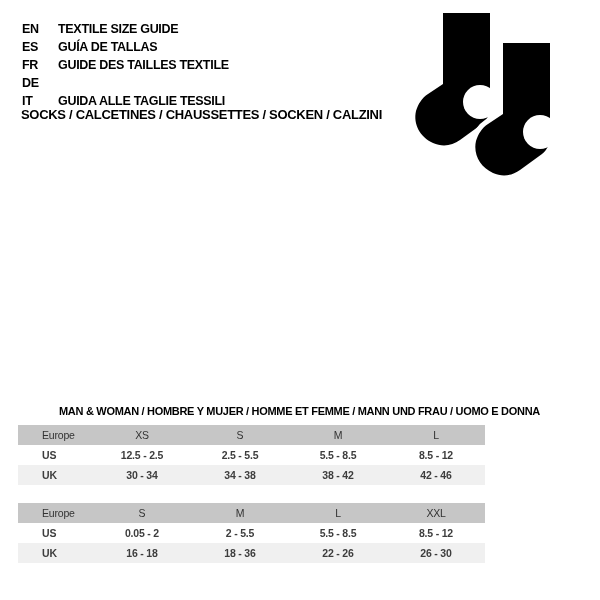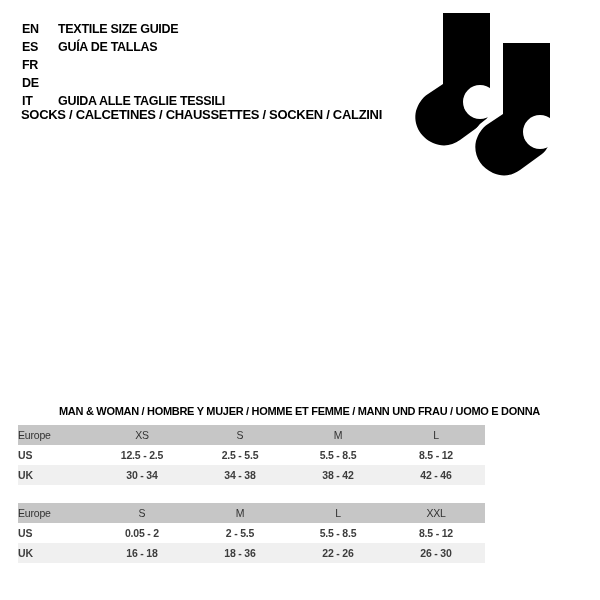--- a/index.html
+++ b/index.html
@@ -38,41 +38,42 @@
     letter-spacing:-0.3px; white-space:nowrap; margin-bottom:8px;padding-left:41px;
   }
   .tbl-block.t2 .tbl-title { margin-bottom:7px; }
   table { border-collapse:collapse; width:467px; table-layout:fixed; }
   th, td {
     font-size:10.5px; font-weight:bold; color:#3d3d3d;
     height:20px; padding:0; text-align:center;
     letter-spacing:-0.2px; white-space:nowrap;
   }
   th { font-weight:normal; color:#333;text-align:center; }
-  th:first-child, td:first-child { text-align:left; padding-left:0; }
+  th:first-child, td:first-child { text-align:left; padding-left:24px; }
   thead tr { background:#c6c6c6; height:19px; }
   tbody tr.row-us { background:#ffffff; }
   tbody tr.row-uk { background:#f0f0f0; }
 </style>
 </head>
 <body>
 
 <div class="canvas">
 
   <div class="langs">
     <div class="lang-row">
       <span class="lang-code">EN</span>
       <span class="lang-label">TEXTILE SIZE GUIDE</span>
     </div>
     <div class="lang-row">
       <span class="lang-code">ES</span>
       <span class="lang-label">GUÍA DE TALLAS</span>
     </div>
     <div class="lang-row">
       <span class="lang-code">FR</span>
+      <span class="lang-label">GUIDE DES TAILLES TEXTILE</span>
     </div>
     <div class="lang-row">
       <span class="lang-code">DE</span>
     </div>
     <div class="lang-row">
       <span class="lang-code">IT</span>
       <span class="lang-label">GUIDA ALLE TAGLIE TESSILI</span>
     </div>
   </div>
 

